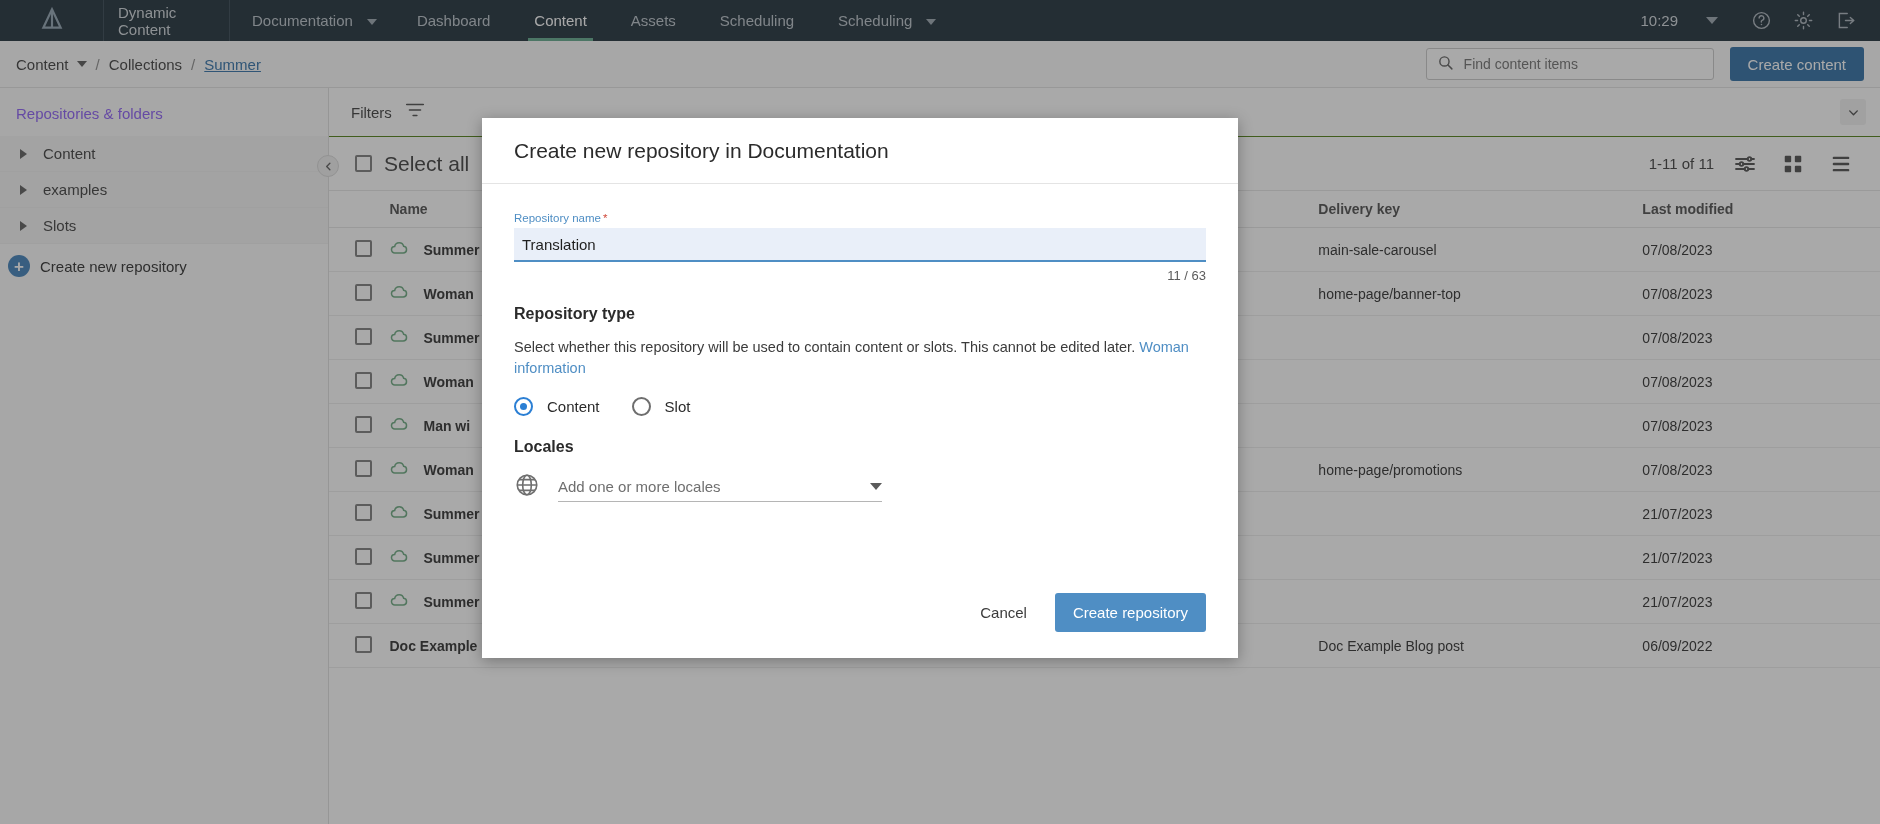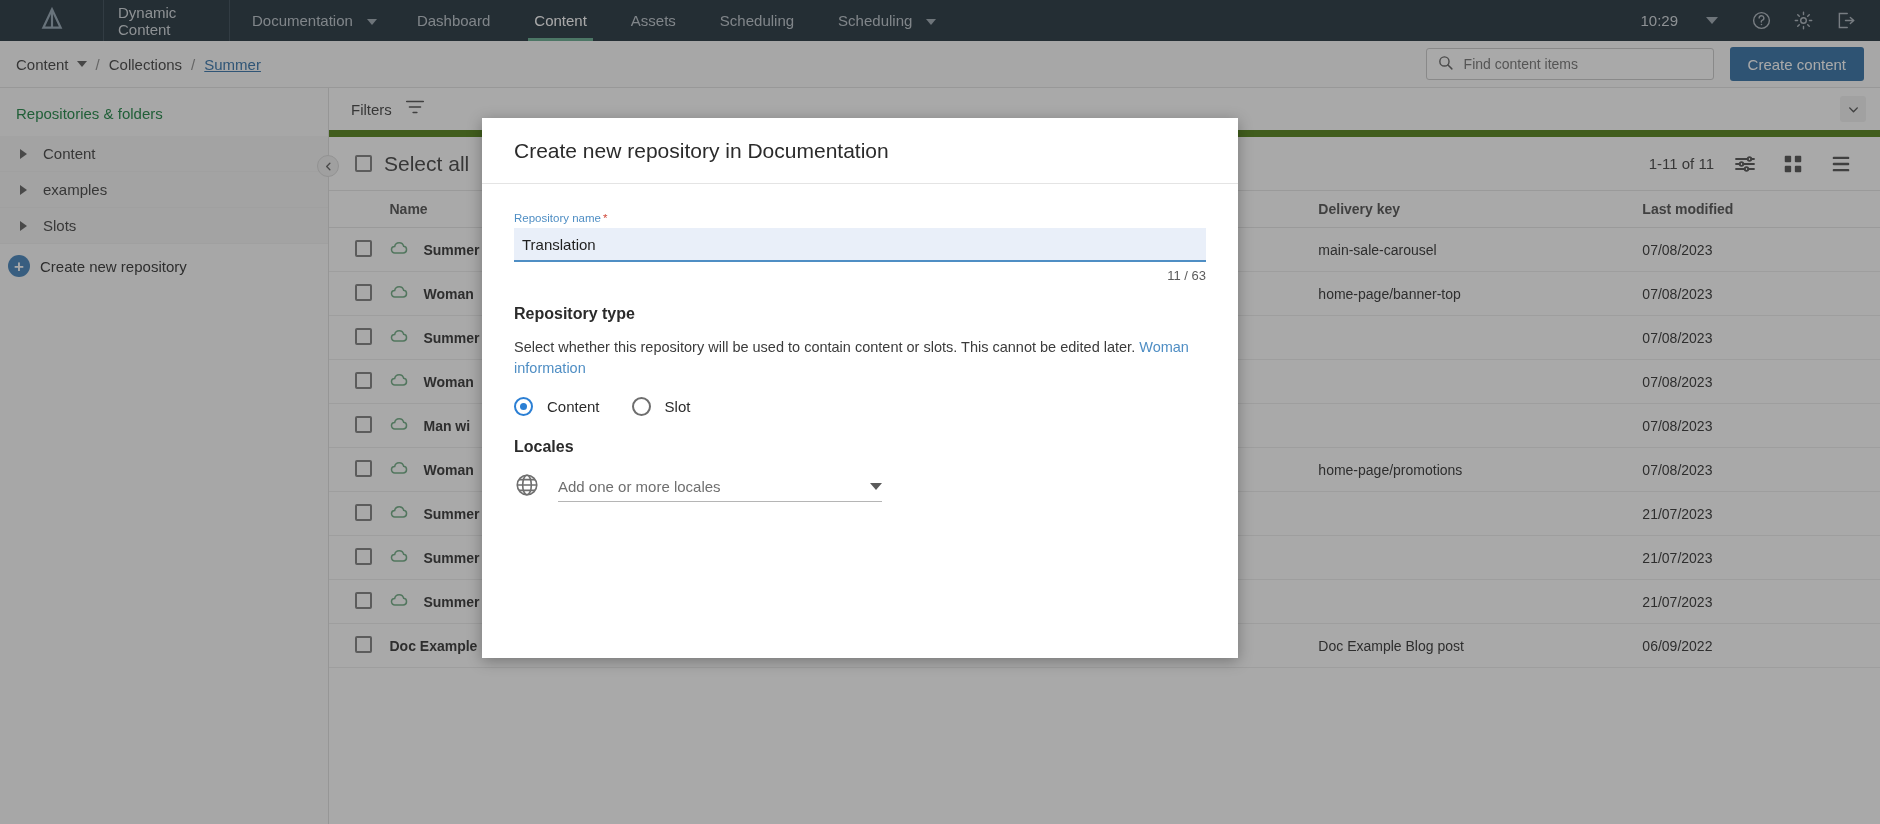--- a/index.html
+++ b/index.html
@@ -98,21 +98,21 @@
     height: 34px; background: #2b6ca3; color: #fff; border: 0; border-radius: 3px;
     font-size: 15px; padding: 0 18px; cursor: pointer;
     font-family: "Liberation Sans", sans-serif;
   }
 
   
   .sidebar {
     position: absolute; top: 88px; left: 0; width: 329px; bottom: 0;
     background: #fbfbfb; border-right: 1px solid #dedede;
   }
-  .sidebar-title { font-size: 15px; color: #15803d; padding: 17px 16px 14px 16px; }
+  .sidebar-title { font-size: 15px; color: #8b5cf6; padding: 17px 16px 14px 16px; }
   .tree-row {
     height: 36px; display: flex; align-items: center; padding-left: 14px;
     font-size: 15px; color: #3b3b3b; cursor: pointer;
     border-bottom: 1px solid #efefef; background: #f4f4f4;
   }
   .chev-right {
     width: 0; height: 0; border-top: 5px solid transparent;
     border-bottom: 5px solid transparent; border-left: 7px solid #5b5b5b;
     margin: 0 16px 0 6px;
   }
@@ -126,21 +126,21 @@
     font-size: 17px; line-height: 1; font-weight: bold;
   }
 
   
   .main {
     position: absolute; top: 88px; left: 329px; right: 0; bottom: 0;
     background: #ffffff;
   }
   .filters-bar {
     height: 49px; display: flex; align-items: center; padding-left: 22px;
-    border-bottom: 7px solid #4d7c0f; gap: 12px;
+    border-bottom: 1px solid #4d7c0f; gap: 12px;
   }
   .filters-label { font-size: 15px; color: #3b3b3b; }
   .collapse-chip {
     margin-left: auto; margin-right: 14px; width: 26px; height: 26px;
     border-radius: 3px; background: #f1f1f1; display: flex;
     align-items: center; justify-content: center; cursor: pointer;
   }
   .toolbar2 {
     height: 54px; display: flex; align-items: center; padding: 0 22px 0 0;
     border-bottom: 1px solid #e6e6e6; position: relative;
@@ -592,15 +592,19 @@
             <path d="M3 12h18M4.6 7h14.8M4.6 17h14.8"></path>
           </svg>
         </span>
         <div class="locale-select">
           <span>Add one or more locales</span>
           <span class="sel-caret"></span>
         </div>
       </div>
     </div>
 
+    <div class="modal-foot">
+      <button class="ghost-btn">Cancel</button>
+      <button class="confirm-btn">Create repository</button>
+    </div>
   </div>
 
 </div>
 
 </body></html>

